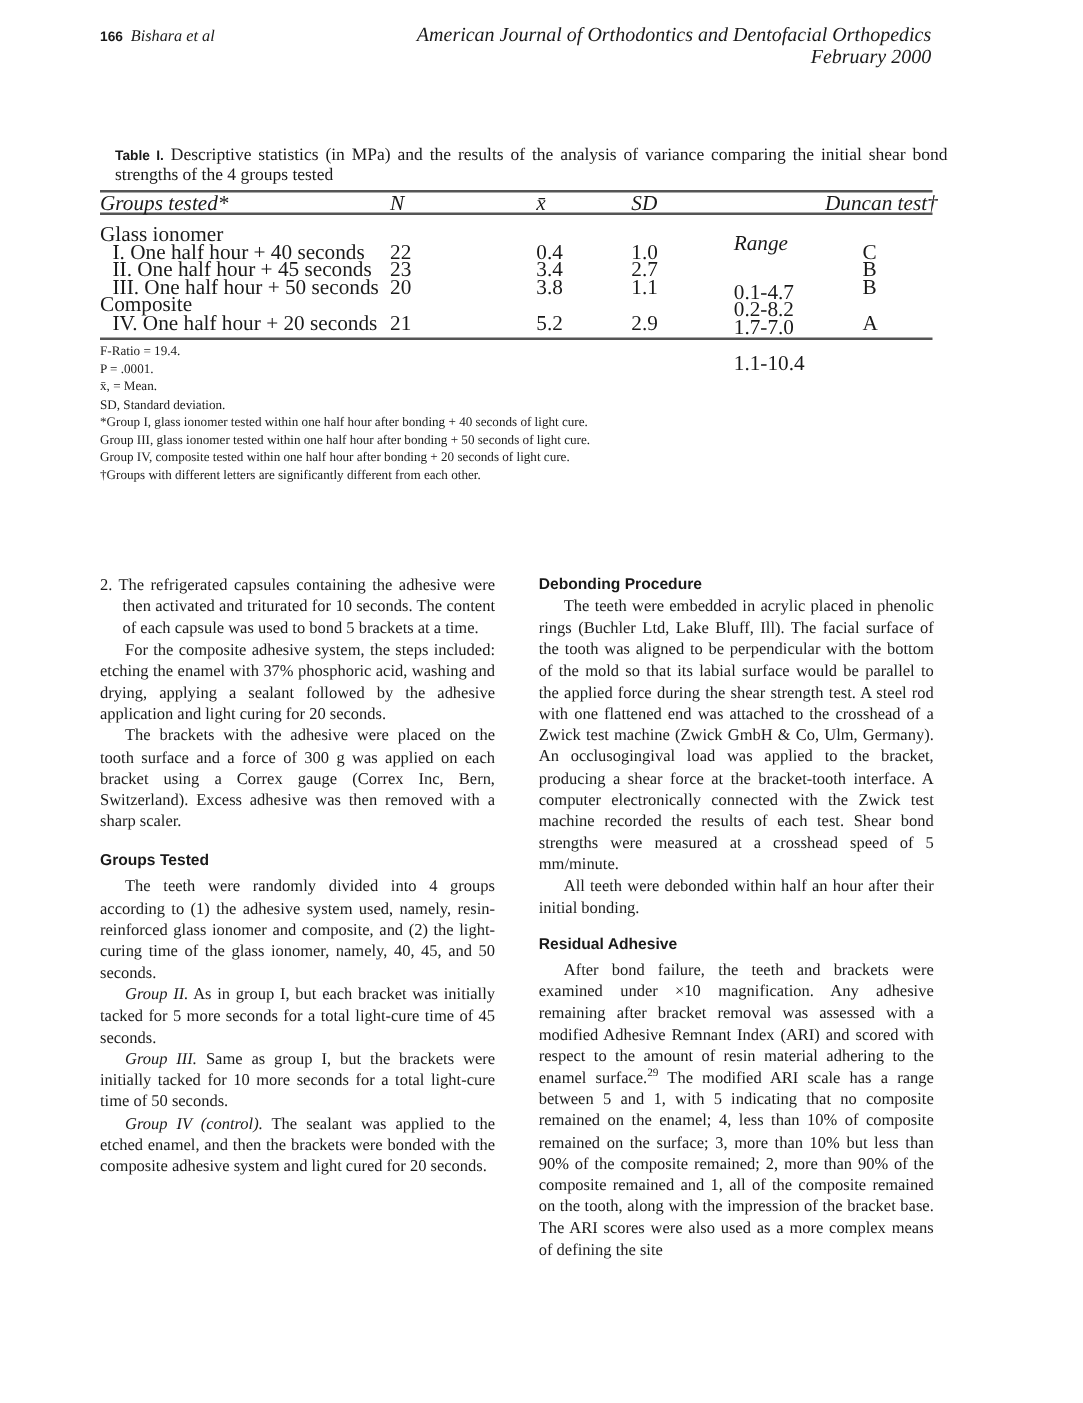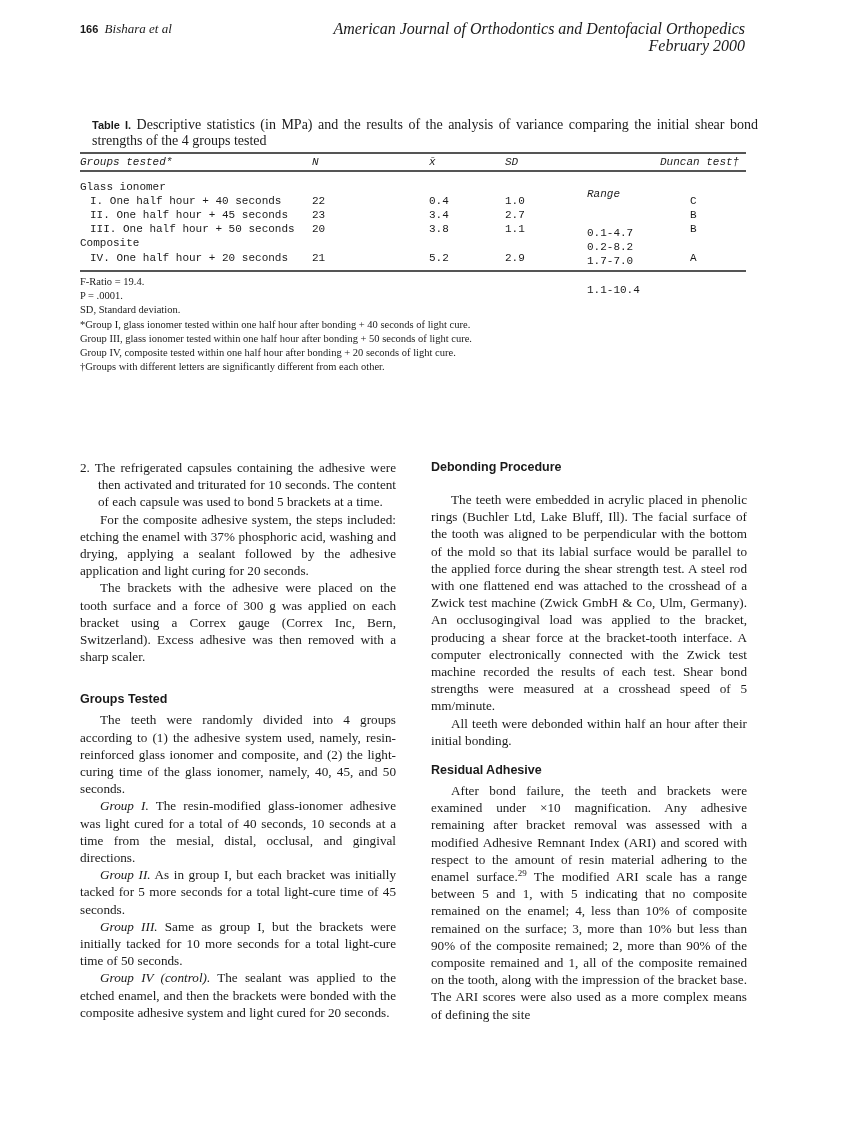--- a/index.html
+++ b/index.html
@@ -13,21 +13,21 @@
     #header-left .au { font-style: italic; }
     #header-right { right: 121px; top: 20px; text-align: right; font-style: italic; font-size: 16px; line-height: 17px; }
 
     
     #table-caption { left: 80px; top: 117px; width: 666px; font-size: 14px; line-height: 15px; text-align: justify; text-align-last: left; margin-left: 12px; }
     #table-caption .lbl { font-family: "Liberation Sans", sans-serif; font-weight: bold; font-size: 11px; }
     .rule { position: absolute; left: 80px; width: 666px; background: #555; }
     #rule-top { top: 152px; height: 1.5px; }
     #rule-mid { top: 170px; height: 1.5px; }
     #rule-bot { top: 270px; height: 1.5px; }
-    .th, .td { position: absolute; font-size: 11px; line-height: 13px; white-space: nowrap; font-family: Liberation Mono, monospace; }
+    .th, .td { position: absolute; font-size: 17px; line-height: 13px; white-space: nowrap; }
     .th { font-style: italic; top: 156px; }
     .c-n { left: 312px; }
     .c-mean { left: 429px; }
     .c-sd { left: 505px; }
     .c-range { left: 587px; margin-top: 32px; }
     .c-duncan { left: 660px; }
     .row-label { left: 80px; }
     .row-indent { left: 90px; }
 
     
@@ -105,38 +105,38 @@
   <div class="td c-n" style="top:252px">21</div>
   <div class="td c-mean" style="top:252px">5.2</div>
   <div class="td c-sd" style="top:252px">2.9</div>
   <div class="td c-range" style="top:252px">1.1-10.4</div>
   <div class="td c-duncan" style="top:252px; left:690px">A</div>
 </div>
 
 <div id="footnotes" class="abs">
   <div>F-Ratio = 19.4.</div>
   <div class="it-p">P = .0001.</div>
+  <div>x̄, = Mean.</div>
   <div>SD, Standard deviation.</div>
   <div>*Group I,  glass ionomer tested within one half hour after bonding + 40 seconds of light cure.</div>
   <div>Group III, glass ionomer tested within one half hour after bonding + 50 seconds of light cure.</div>
   <div>Group IV,  composite tested within one half hour after bonding + 20 seconds of light cure.</div>
   <div>†Groups with different letters are significantly different from each other.</div>
 </div>
 
 <div id="col-left" class="col">
   <p class="list-item">2. The refrigerated capsules containing the adhesive were then activated and triturated for 10 seconds. The content of each capsule was used to bond 5 brackets at a time.</p>
   <p>For the composite adhesive system, the steps included: etching the enamel with 37% phosphoric acid, washing and drying, applying a sealant followed by the adhesive application and light curing for 20 seconds.</p>
   <p>The brackets with the adhesive were placed on the tooth surface and a force of 300 g was applied on each bracket using a Correx gauge (Correx Inc, Bern, Switzerland). Excess adhesive was then removed with a sharp scaler.</p>
-  <h3 style="margin-top:26px; margin-bottom:3px">Groups Tested</h3>
+  <h3 style="margin-top:15px; margin-bottom:3px">Groups Tested</h3>
   <p>The teeth were randomly divided into 4 groups according to (1) the adhesive system used, namely, resin-reinforced glass ionomer and composite, and (2) the light-curing time of the glass ionomer, namely, 40, 45, and 50 seconds.</p>
-  <p><span class="it">Group I.</span><span> The resin-modified glass-ionomer adhesive was light cured for a total of 40 seconds, 10 seconds at a time from the mesial, distal, occlusal, and gingival directions.</span></p>
   <p><span class="it">Group II.</span><span> As in group I, but each bracket was initially tacked for 5 more seconds for a total light-cure time of 45 seconds.</span></p>
   <p><span class="it">Group III.</span><span> Same as group I, but the brackets were initially tacked for 10 more seconds for a total light-cure time of 50 seconds.</span></p>
   <p><span class="it">Group IV (control).</span><span> The sealant was applied to the etched enamel, and then the brackets were bonded with the composite adhesive system and light cured for 20 seconds.</span></p>
 </div>
 
 <div id="col-right" class="col">
-  <h3 style="margin-bottom:15px">Debonding Procedure</h3>
+  <h3 style="">Debonding Procedure</h3>
   <p>The teeth were embedded in acrylic placed in phenolic rings (Buchler Ltd, Lake Bluff, Ill). The facial surface of the tooth was aligned to be perpendicular with the bottom of the mold so that its labial surface would be parallel to the applied force during the shear strength test. A steel rod with one flattened end was attached to the crosshead of a Zwick test machine (Zwick GmbH &amp; Co, Ulm, Germany). An occlusogingival load was applied to the bracket, producing a shear force at the bracket-tooth interface. A computer electronically connected with the Zwick test machine recorded the results of each test. Shear bond strengths were measured at a crosshead speed of 5 mm/minute.</p>
   <p>All teeth were debonded within half an hour after their initial bonding.</p>
   <h3 style="margin-top:13px; margin-bottom:3px">Residual Adhesive</h3>
   <p><span>After bond failure, the teeth and brackets were examined under ×10 magnification. Any adhesive remaining after bracket removal was assessed with a modified Adhesive Remnant Index (ARI) and scored with respect to the amount of resin material adhering to the enamel surface.</span><span class="sup">29</span><span> The modified ARI scale has a range between 5 and 1, with 5 indicating that no composite remained on the enamel; 4, less than 10% of composite remained on the surface; 3, more than 10% but less than 90% of the composite remained; 2, more than 90% of the composite remained and 1, all of the composite remained on the tooth, along with the impression of the bracket base. The ARI scores were also used as a more complex means of defining the site</span></p>
 </div>
 
 </body></html>

